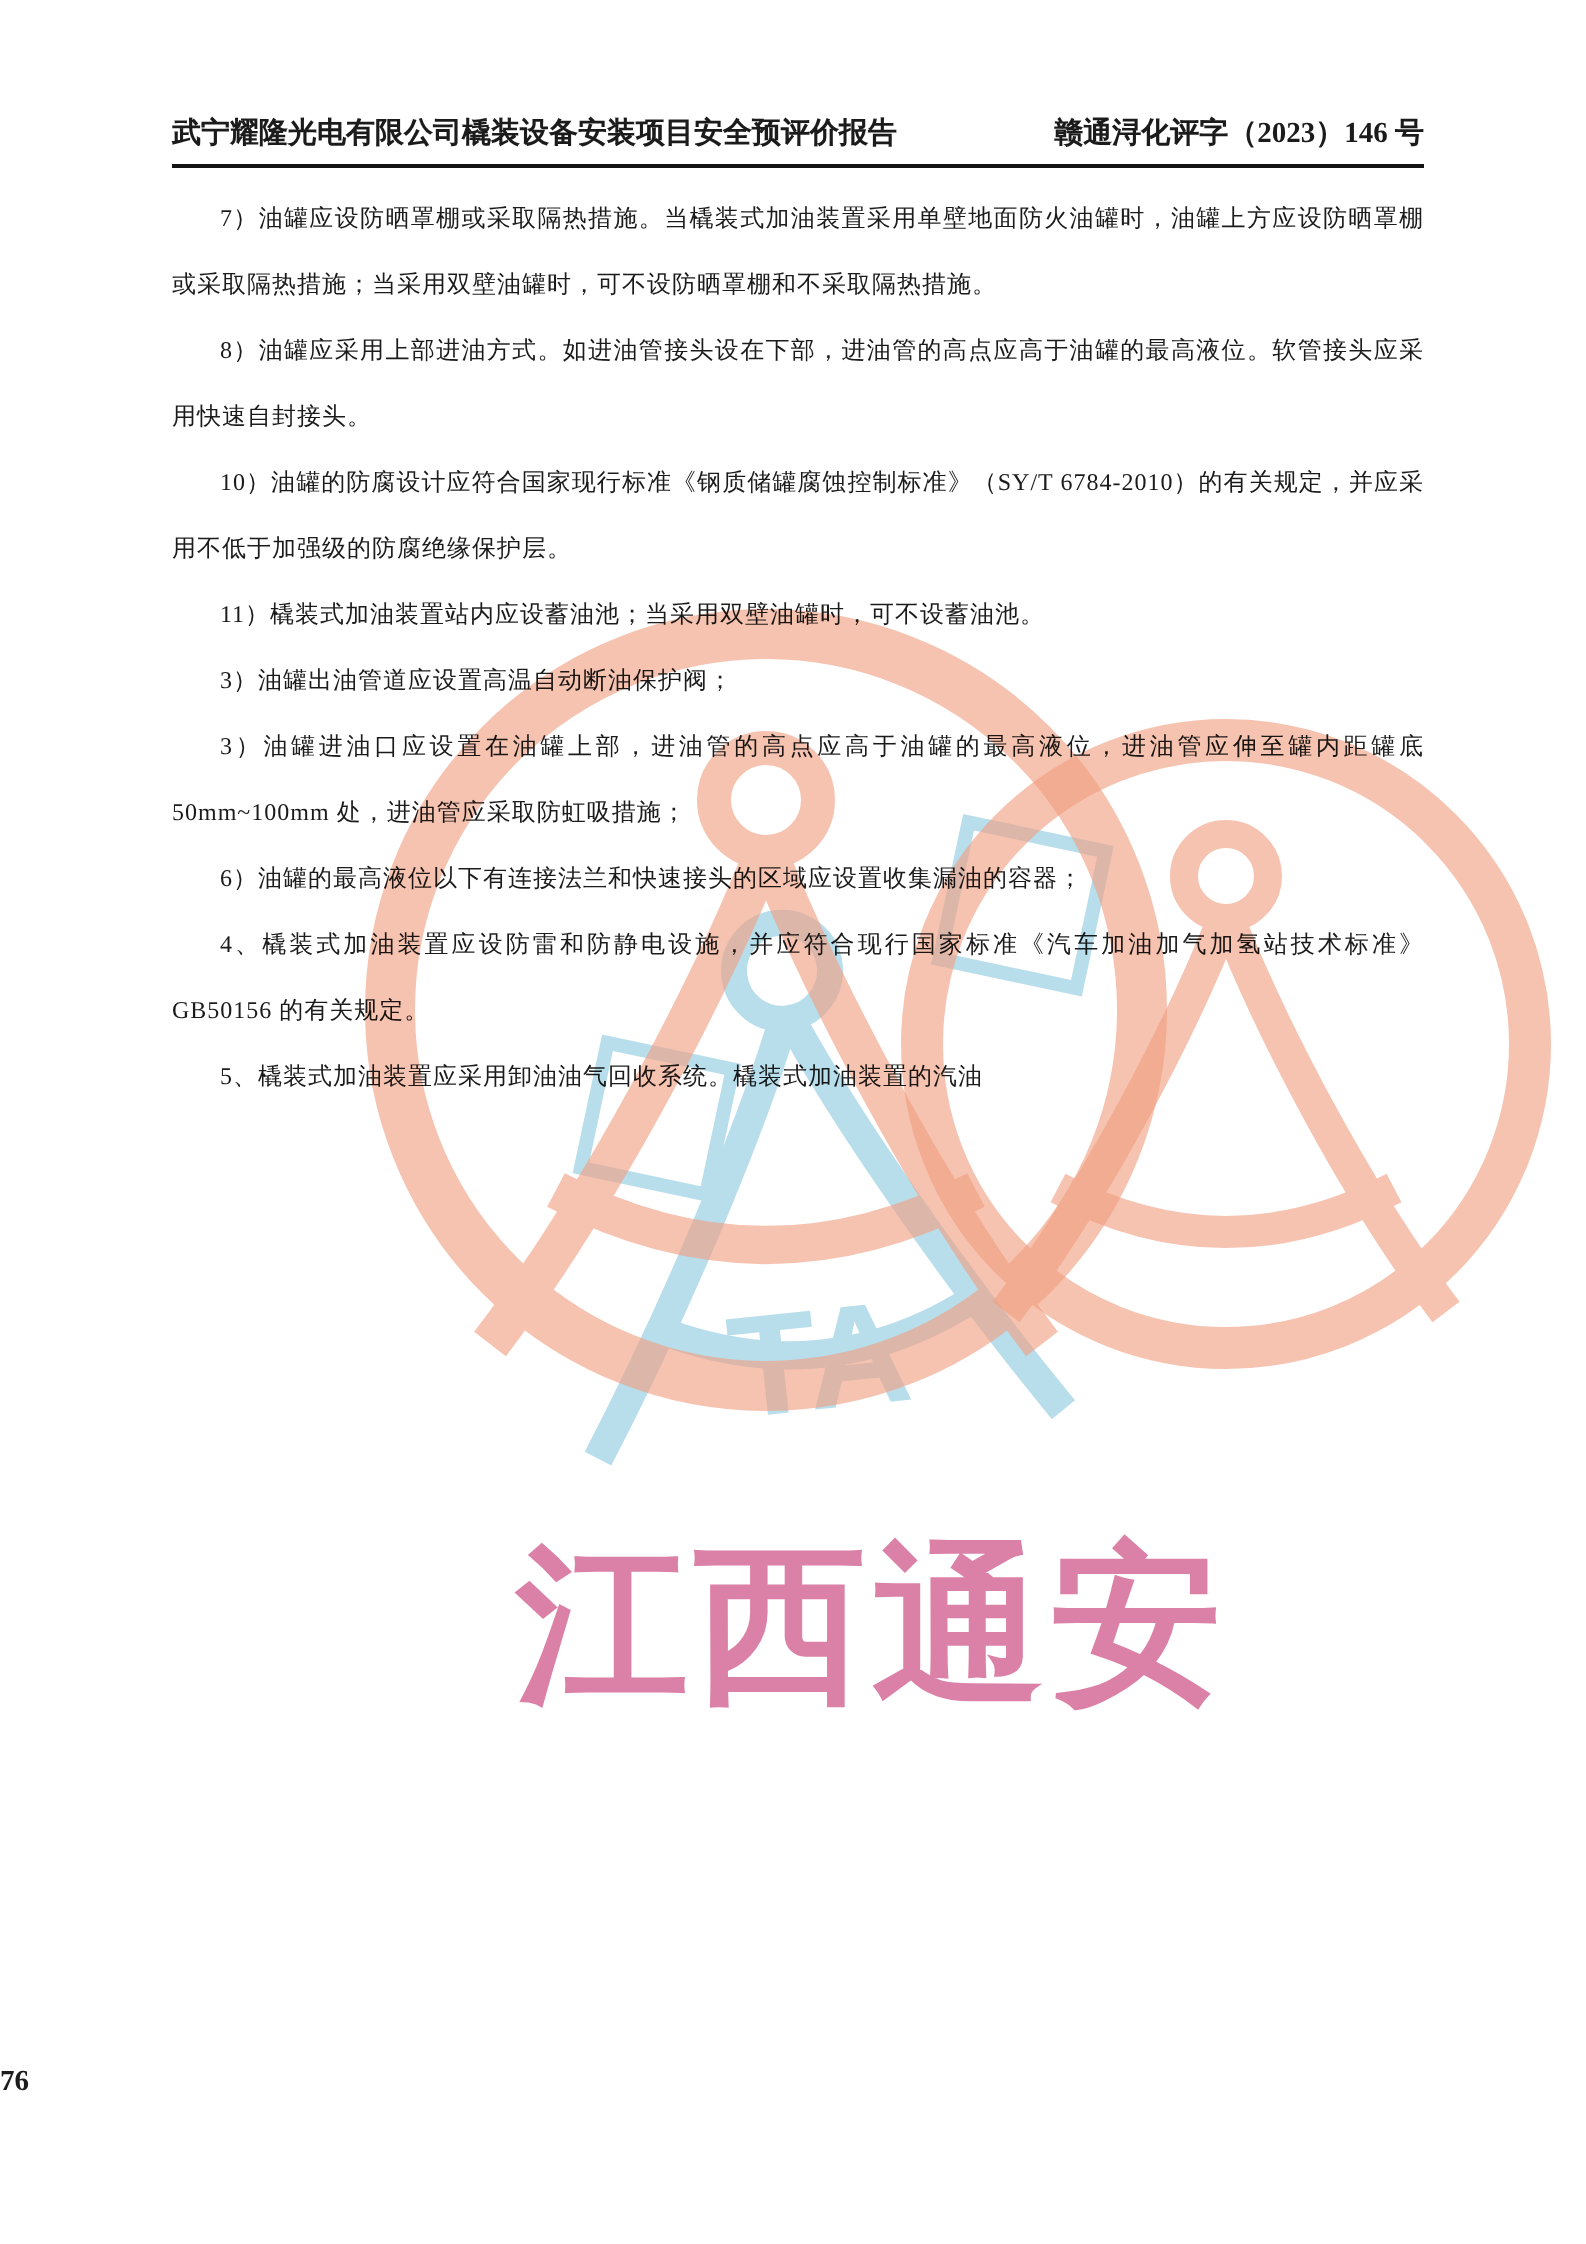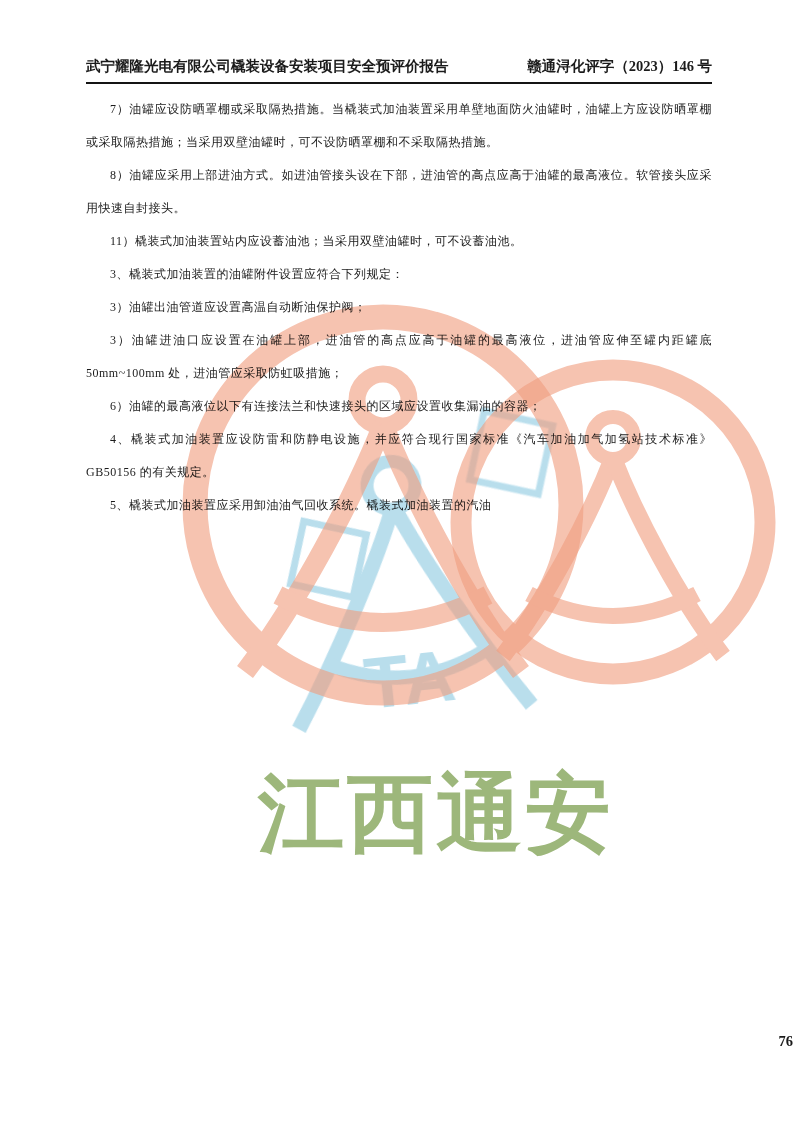--- a/index.html
+++ b/index.html
@@ -36,25 +36,24 @@
     font-size:12px;
     line-height:33px;
     text-align:justify;
     text-indent:2em;
     letter-spacing:0.5px;
   }
   .page-number{
     position:absolute;
     left:0;right:0;
     top:1033px;
-    text-align:right;
+    text-align:left;
     font-size:14.5px;
     font-weight:bold;
     z-index:1;
-    padding-left:33px;
   }
   .watermark{
     position:absolute;
     inset:0;
     z-index:2;
     pointer-events:none;
     mix-blend-mode:multiply;
   }
   .stamp-text{
     position:absolute;
@@ -76,22 +75,22 @@
 
   <div class="content">
     <div class="header">
       <span>武宁耀隆光电有限公司橇装设备安装项目安全预评价报告</span>
       <span>赣通浔化评字（2023）146 号</span>
     </div>
 
     <div class="body-text">
       <p>7）油罐应设防晒罩棚或采取隔热措施。当橇装式加油装置采用单壁地面防火油罐时，油罐上方应设防晒罩棚或采取隔热措施；当采用双壁油罐时，可不设防晒罩棚和不采取隔热措施。</p>
       <p>8）油罐应采用上部进油方式。如进油管接头设在下部，进油管的高点应高于油罐的最高液位。软管接头应采用快速自封接头。</p>
+      <p>10）油罐的防腐设计应符合国家现行标准《钢质储罐腐蚀控制标准》（SY/T 6784-2010）的有关规定，并应采用不低于加强级的防腐绝缘保护层。</p>
       <p>11）橇装式加油装置站内应设蓄油池；当采用双壁油罐时，可不设蓄油池。</p>
-      <p>3、橇装式加油装置的油罐附件设置应符合下列规定：</p>
       <p>3）油罐出油管道应设置高温自动断油保护阀；</p>
       <p>3）油罐进油口应设置在油罐上部，进油管的高点应高于油罐的最高液位，进油管应伸至罐内距罐底 50mm~100mm 处，进油管应采取防虹吸措施；</p>
       <p>6）油罐的最高液位以下有连接法兰和快速接头的区域应设置收集漏油的容器；</p>
       <p>4、橇装式加油装置应设防雷和防静电设施，并应符合现行国家标准《汽车加油加气加氢站技术标准》GB50156 的有关规定。</p>
       <p>5、橇装式加油装置应采用卸油油气回收系统。橇装式加油装置的汽油</p>
     </div>
   </div>
 
   <div class="page-number">76</div>
 
@@ -117,16 +116,16 @@
       </g>
 
       <g stroke="#f09e80" fill="none" opacity="0.62">
         <circle cx="613" cy="522" r="152" stroke-width="21"></circle>
         <circle cx="613" cy="438" r="21" stroke-width="14"></circle>
         <path d="M613 457 C591 514 547 598 503 656" stroke-width="17"></path>
         <path d="M613 457 C635 514 679 598 723 656" stroke-width="17"></path>
         <path d="M529 594 Q613 638 697 594" stroke-width="16"></path>
       </g>
     </svg>
-    <div class="stamp-text" style="color: #4d7c0f;">江西通安</div>
+    <div class="stamp-text" style="color: #be185d;">江西通安</div>
   </div>
 
 </div>
 
 </body></html>

